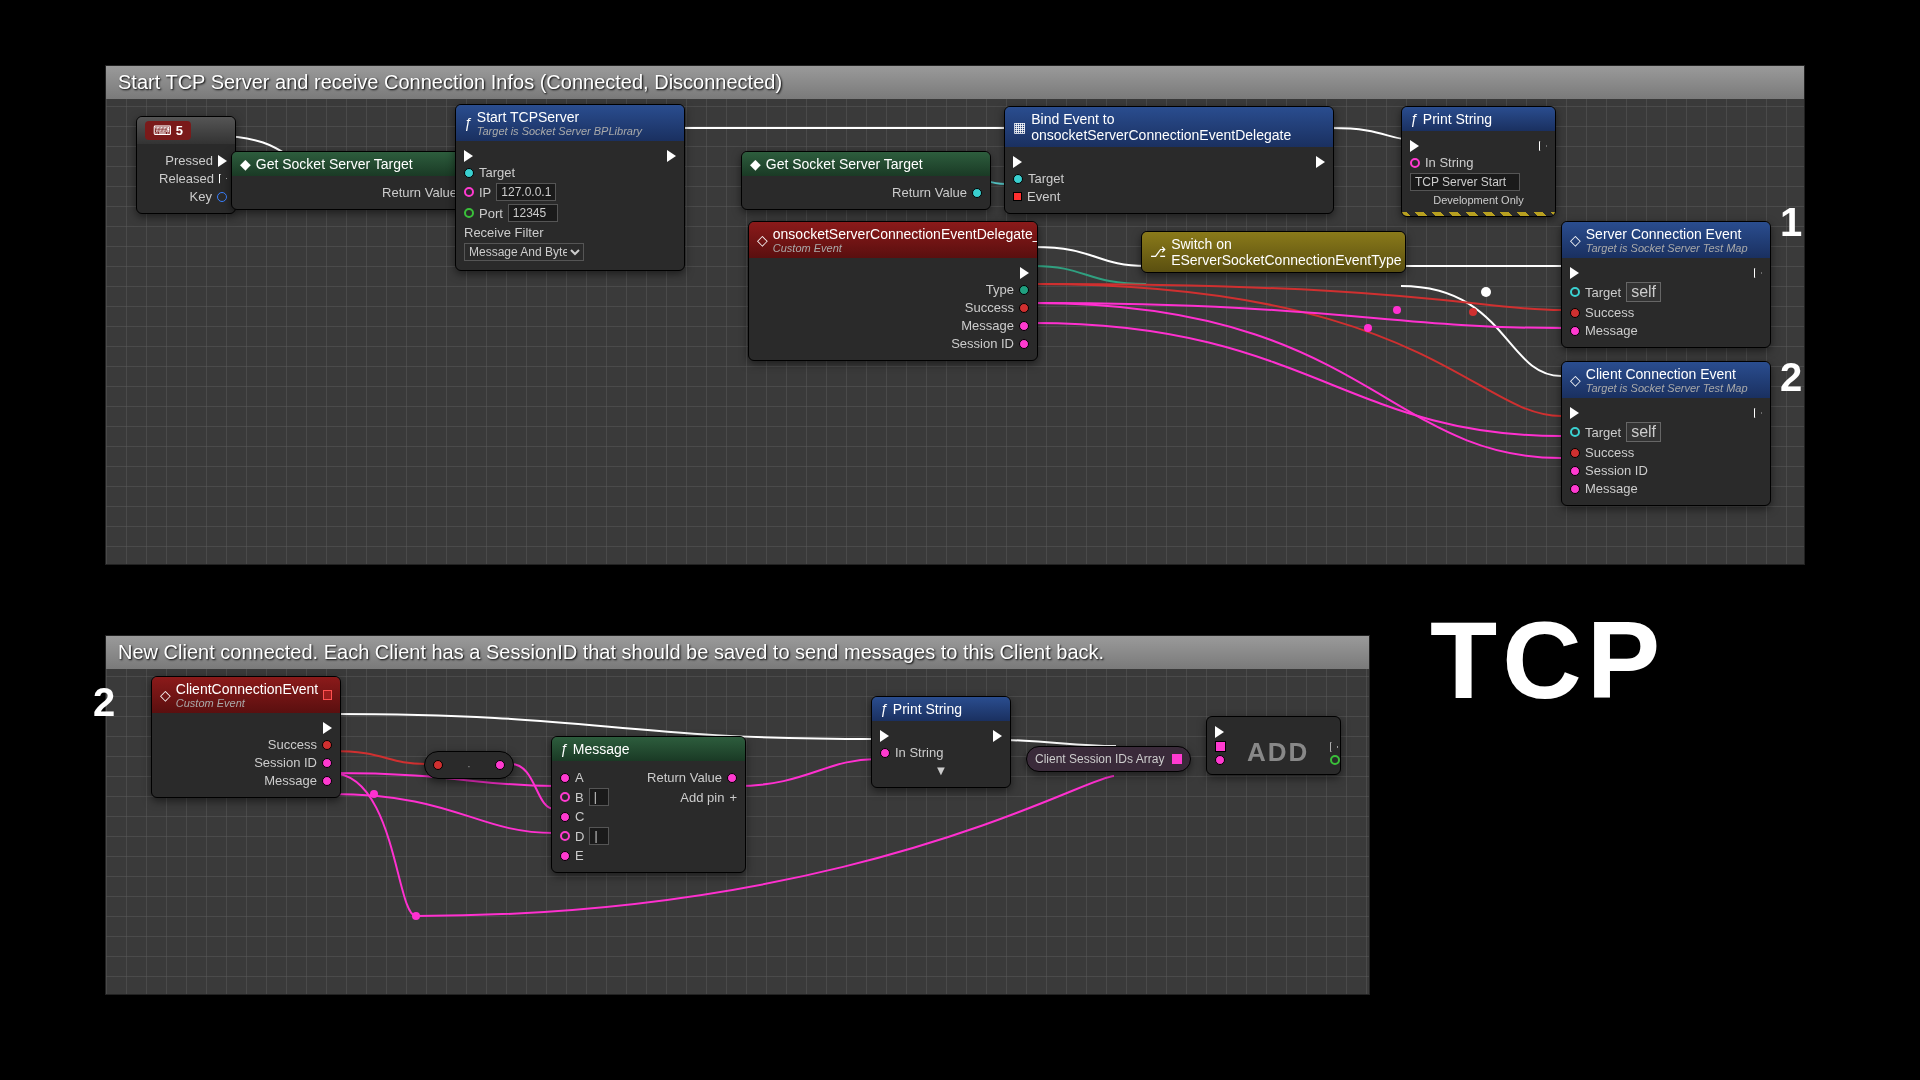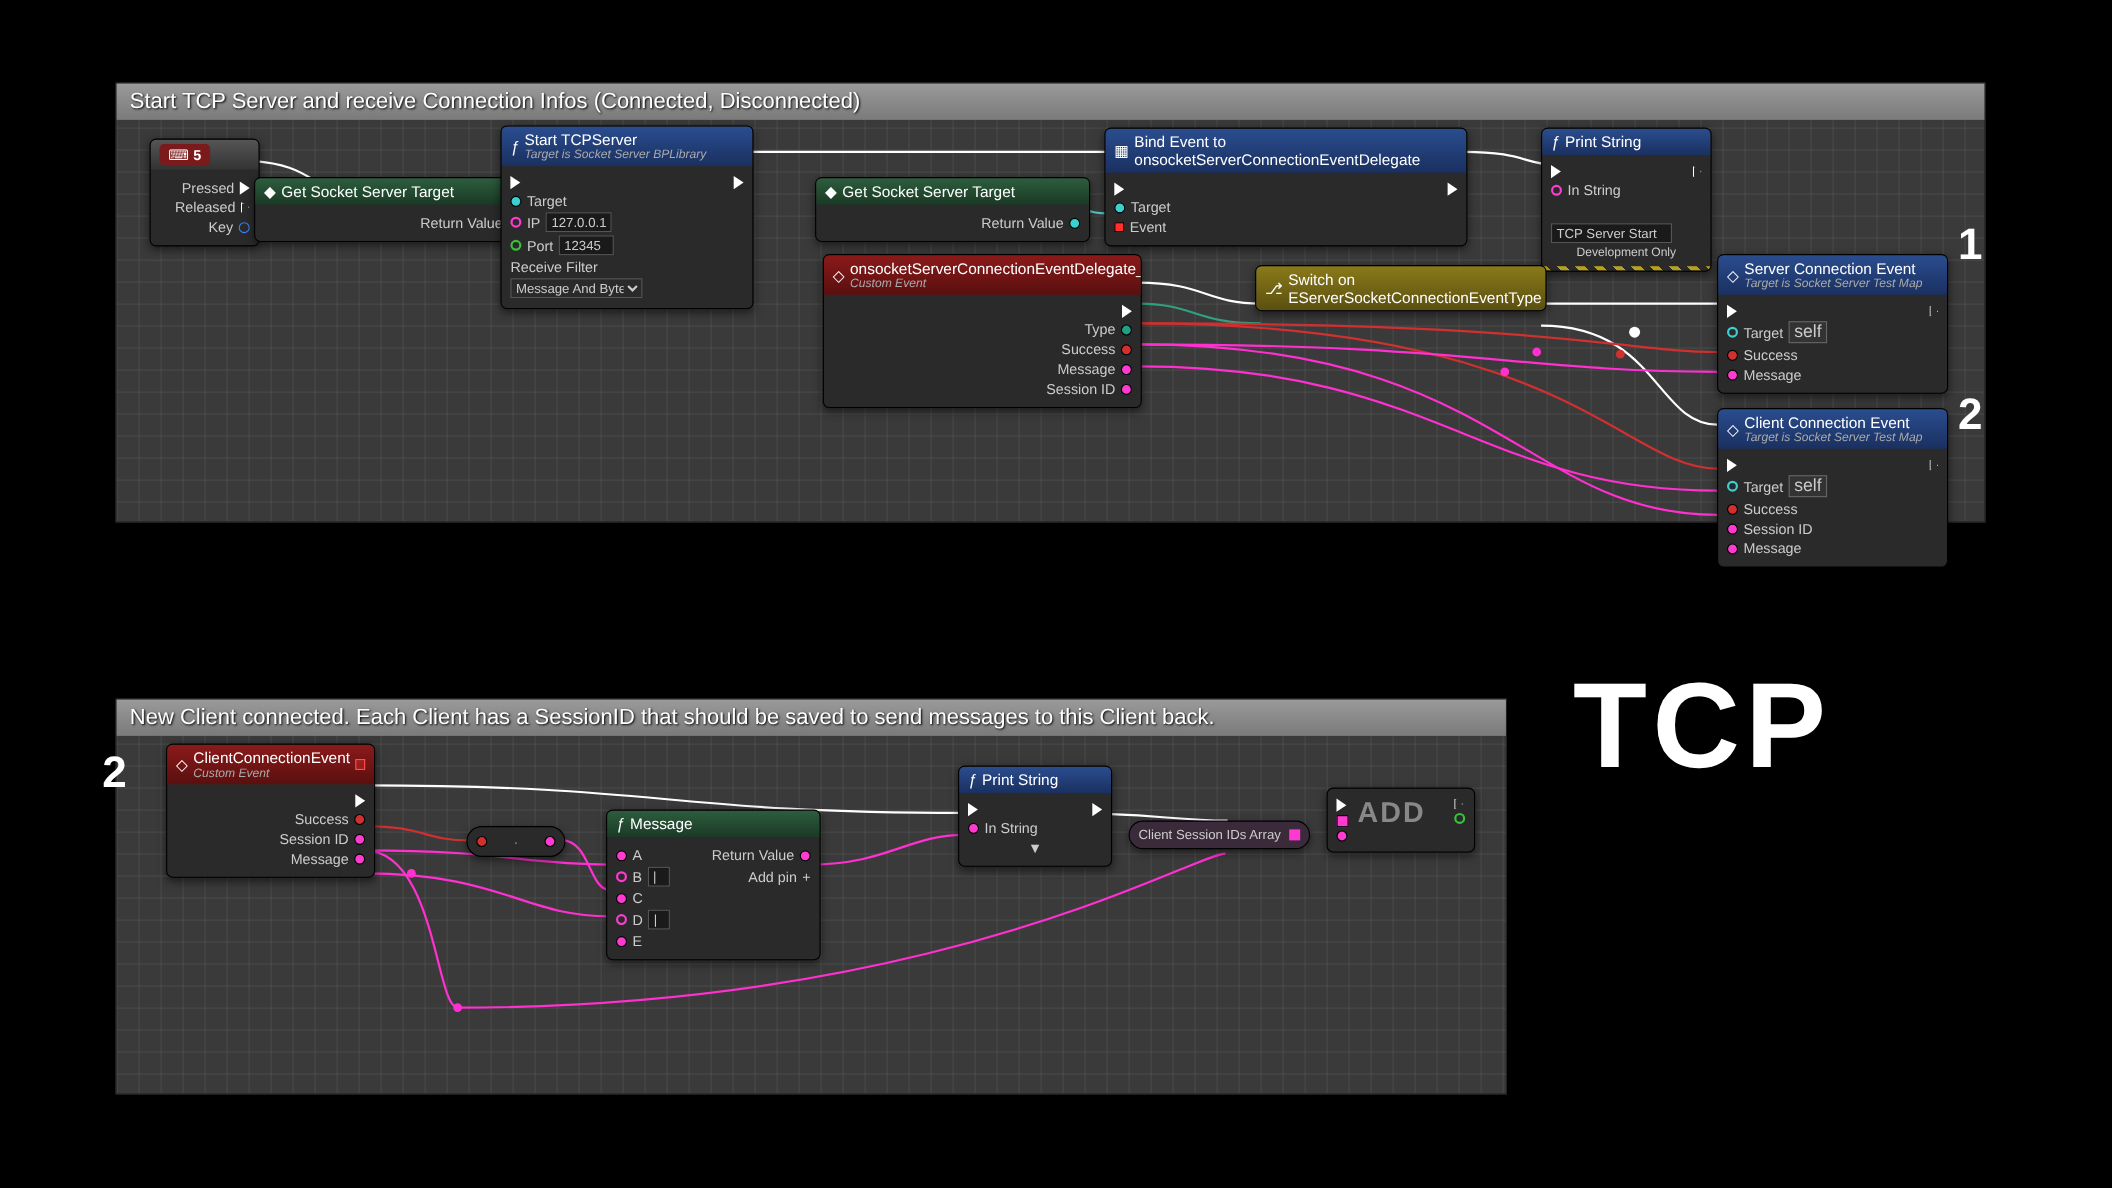--- a/index.html
+++ b/index.html
@@ -31,21 +31,21 @@
 .bignum{position:absolute;color:#fff;font-weight:900;font-size:40px}
 .bigtext{position:absolute;color:#fff;font-weight:900;font-size:110px;letter-spacing:5px}
 svg.wires{position:absolute;top:0;left:0;pointer-events:none}
 .kbadge{background:#7a1a1a;border-radius:4px;padding:2px 8px;display:flex;align-items:center;gap:4px;font-size:13px}
 .redbox{width:10px;height:10px;border:1px solid #ff5050;background:rgba(255,50,50,.3)}
 .self{background:#333;border:1px solid #666;padding:0 4px;font-size:16px}
 </style>
 </head>
 <body>
 
-<div class="board" style="left:105px;top:75px;width:1700px;height:400px">
+<div class="board" style="left:105px;top:65px;width:1700px;height:500px">
 <div class="board-title">Start TCP Server and receive Connection Infos (Connected, Disconnected)</div>
 
 <svg class="wires" width="1700" height="500">
   <path d="M110 70 C180 70 180 100 210 100" stroke="#fff" stroke-width="2" fill="none"></path>
   <path d="M370 100 C420 100 420 62 450 62" stroke="#58d0d0" stroke-width="2" fill="none"></path>
   <path d="M370 100 C400 100 400 118 450 118" stroke="#58d0d0" stroke-width="2" fill="none"></path>
   <path d="M575 62 C750 62 750 62 900 62" stroke="#fff" stroke-width="2" fill="none"></path>
   <path d="M850 100 C870 100 870 118 900 118" stroke="#58d0d0" stroke-width="2" fill="none"></path>
   <path d="M1225 62 C1280 62 1280 74 1310 74" stroke="#fff" stroke-width="2" fill="none"></path>
   <path d="M928 181 C990 181 990 200 1040 200" stroke="#fff" stroke-width="2" fill="none"></path>
@@ -198,21 +198,21 @@
           <span class="exec"></span>
           <span class="exec hollow"></span>
         </div>
   <div class="row">
           <span class="pin">
             <span class="dot ring-mag"></span>
             <span>In String</span>
           </span>
         </div>
   <div class="row">
-          <input class="fld" style="width: 110px; margin-top: 20px;" value="TCP Server Start">
+          <input class="fld" style="width: 110px;" value="TCP Server Start">
         </div>
   <div style="font-size:11px;text-align:center">Development Only</div>
  </div>
  <div class="hazard"></div>
 </div>
 
 <div class="node" style="left:642px;top:155px;width:290px">
  <div class="nh red">
         <span>◇</span>
         <div><span>onsocketServerConnectionEventDelegate_Event_0</span><span class="sub">Custom Event</span></div>
@@ -459,21 +459,21 @@
         </div>
  </div>
 </div>
 
 <div class="node" style="left:920px;top:110px;width:165px;height:26px;border-radius:13px;display:flex;align-items:center;padding:0 8px;background:#3a2a3a">
  <span style="font-size:12px">Client Session IDs Array</span>
       <span style="margin-left:auto;width:10px;height:10px;background:#ff3ad0;display:inline-block"></span>
 </div>
 
 <div class="node" style="left:1100px;top:80px;width:135px">
- <div class="nb" style="display:flex;align-items:flex-start;gap:8px">
+ <div class="nb" style="display:flex;align-items:flex-end;gap:21px">
   <div>
    <div class="row">
             <span class="exec"></span>
           </div>
    <div class="row">
             <span class="dot" style="background:#ff3ad0;width:11px;height:11px;border-radius:0"></span>
           </div>
    <div class="row">
             <span class="dot c-mag"></span>
           </div>

